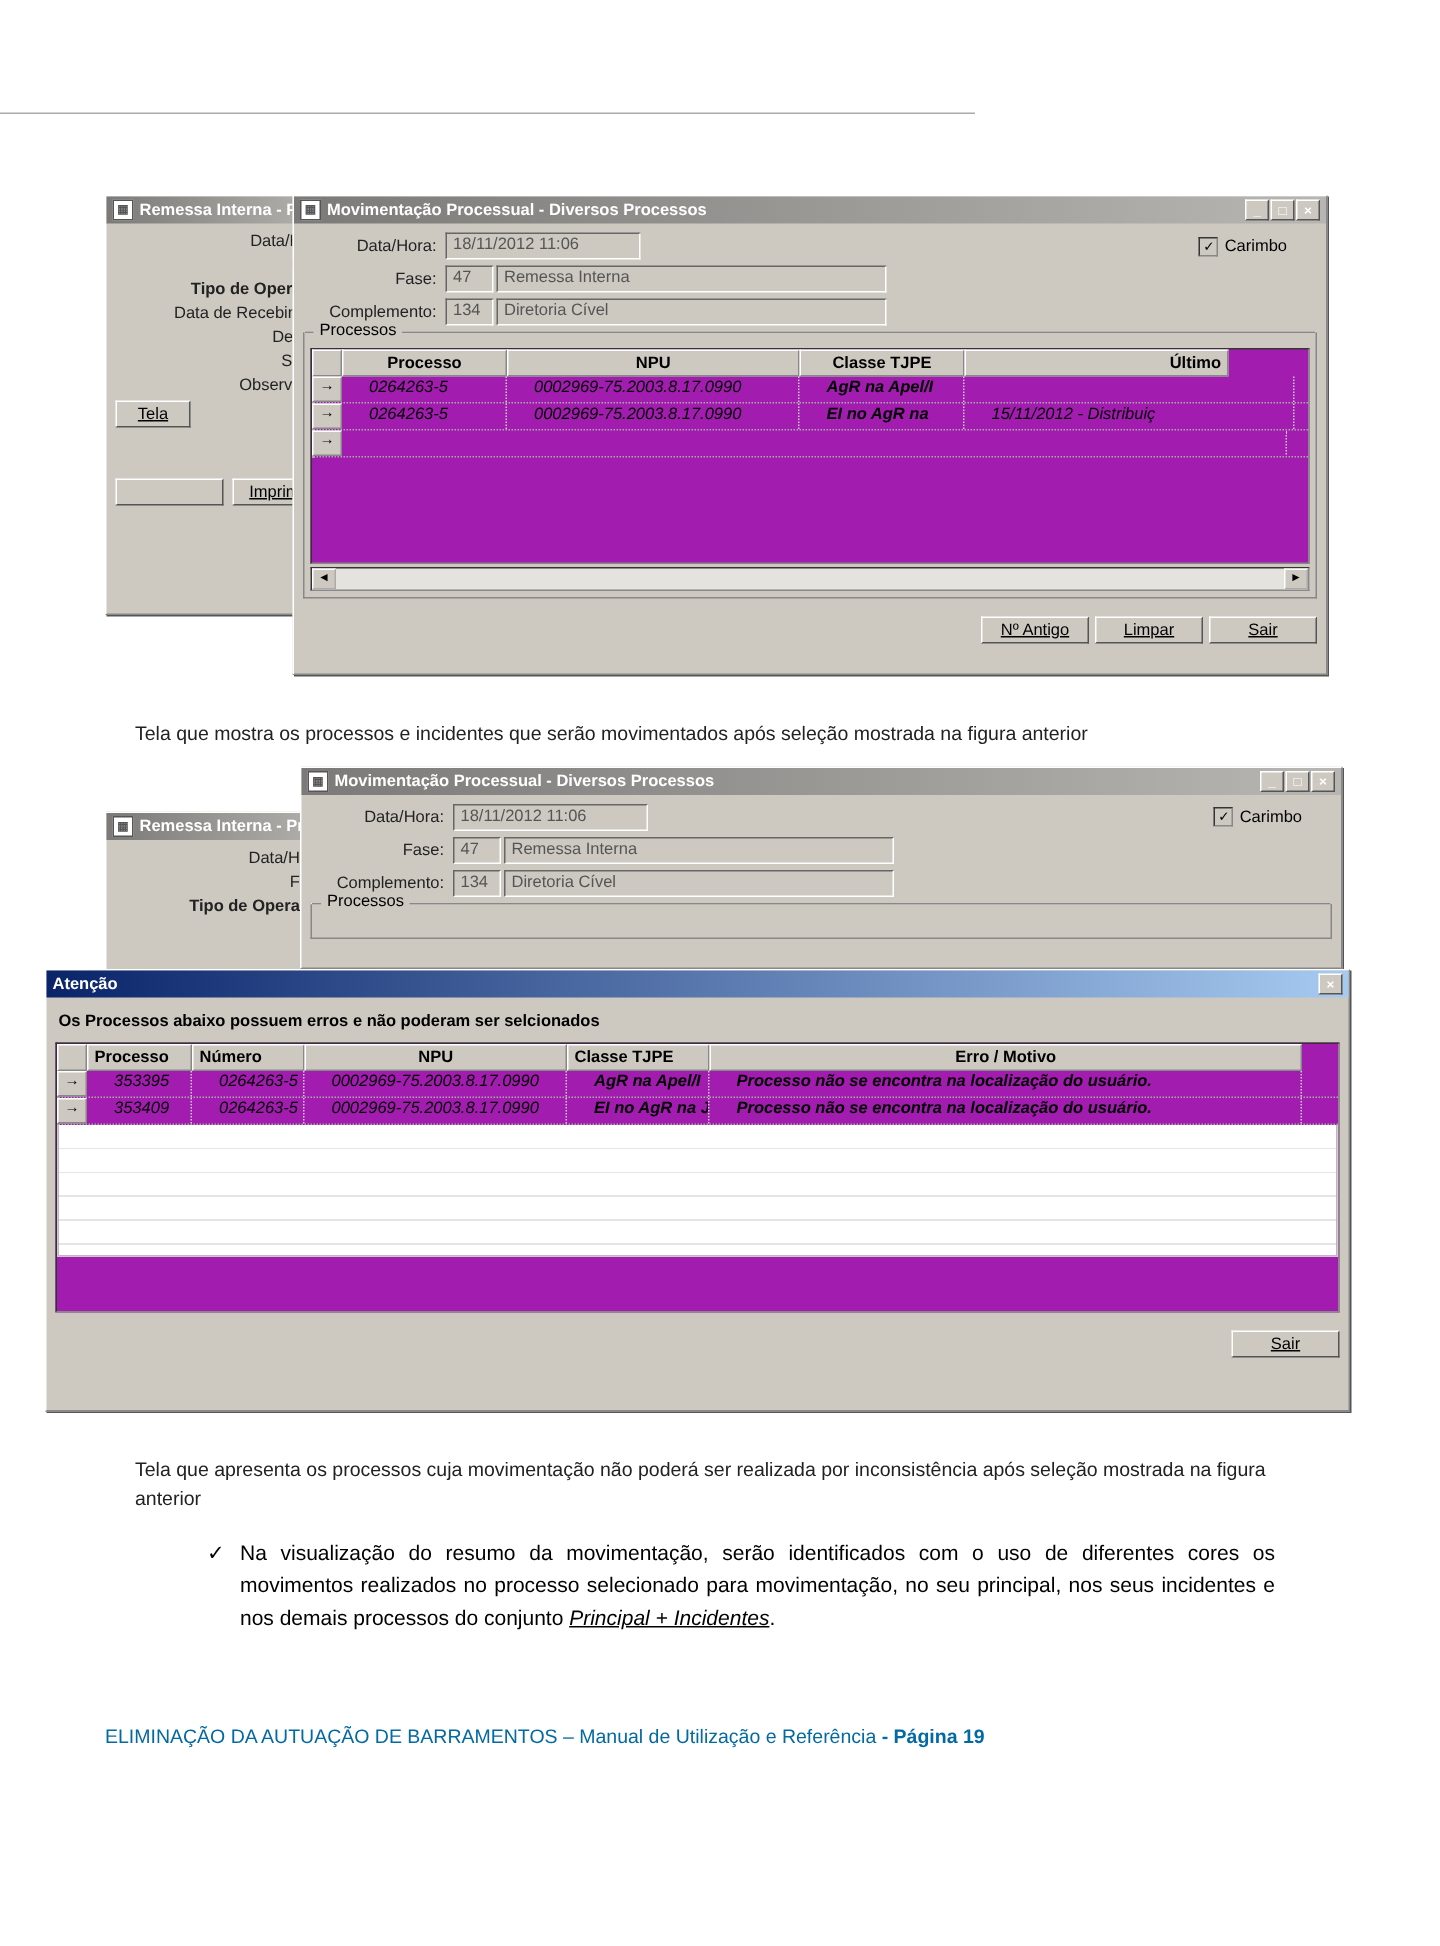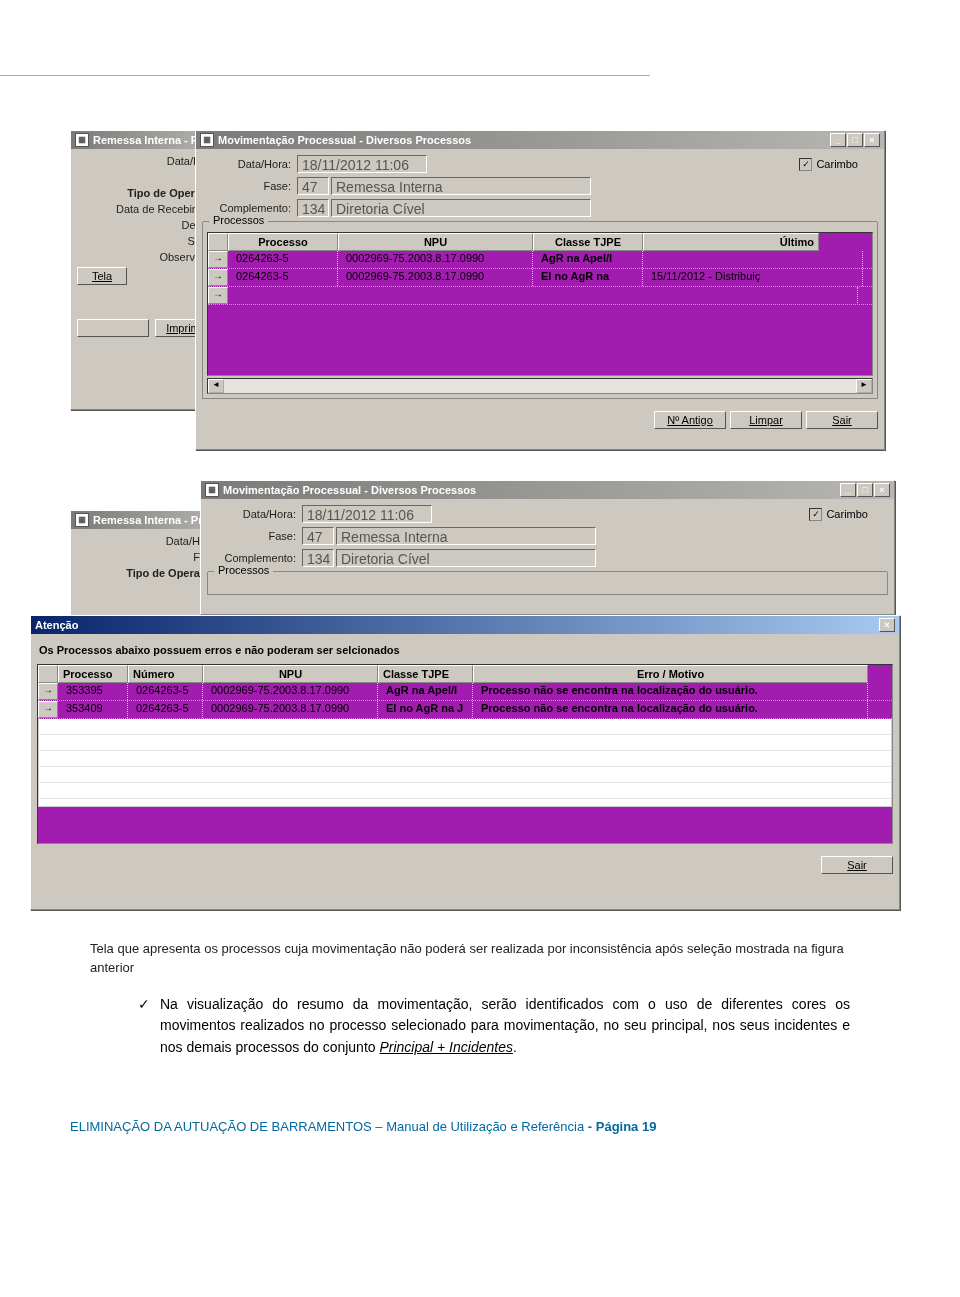--- a/index.html
+++ b/index.html
@@ -49,36 +49,36 @@
   .win-body { padding: 6px; }
   .form-row { display: flex; align-items: center; margin-bottom: 4px; }
   .form-label { text-align: right; padding-right: 6px; font-size: 11px; color: #222; }
   .input-sunken {
     background: #cdc9c1;
     border: 1px solid #888;
     border-top-color: #666; border-left-color: #666;
     border-right-color: #fff; border-bottom-color: #fff;
     padding: 1px 4px;
     height: 18px;
-    font-size: 14px;
+    font-size: 11px;
     color: #555;
   }
   .checkbox { width: 13px; height: 13px; background: #cdc9c1; border: 1px inset #888; display: inline-block; margin-right: 4px; text-align: center; font-size: 9px; line-height: 11px; }
   .fieldset { border: 1px solid #888; border-top-color: #fff; margin-top: 4px; position: relative; padding: 10px 4px 4px 4px; }
   .fieldset::before { content: ''; position: absolute; top: -1px; left: 0; right: 0; height: 1px; background: #888; }
   .legend { position: absolute; top: -8px; left: 6px; background: #cdc9c1; padding: 0 4px; font-size: 11px; }
   .grid { background: #a21caf; border: 1px inset #888; }
   .grid-head { display: flex; }
   .grid-head .cell {
     background: #cdc9c1;
     border: 1px solid #fff; border-right-color: #888; border-bottom-color: #888;
     padding: 2px 4px; font-weight: bold; font-size: 11px;
   }
   .grid-row { display: flex; border-bottom: 1px dotted #aaa; }
-  .grid-row .cell { padding: 1px 8px; font-size: 11px; border-right: 1px dotted #ccc; overflow: hidden; white-space: nowrap; }
+  .grid-row .cell { padding: 1px 18px; font-size: 11px; border-right: 1px dotted #ccc; overflow: hidden; white-space: nowrap; font-style: italic; }
   .row-btn { width: 20px; height: 17px; background: #cdc9c1; border: 1px solid #fff; border-right-color: #888; border-bottom-color: #888; text-align: center; font-size: 10px; }
   .scroll-track { height: 16px; background: #e5e3de; border: 1px inset #888; display: flex; justify-content: space-between; margin-top: 2px; }
   .scroll-btn { width: 16px; height: 14px; background: #cdc9c1; border: 1px outset #fff; font-size: 8px; text-align: center; }
   .button {
     background: #cdc9c1;
     border: 1px solid #fff; border-right-color: #555; border-bottom-color: #555;
     padding: 2px 10px; font-size: 11px; min-width: 72px; text-align: center;
   }
   .button u { text-decoration: underline; }
   .btn-bar { display: flex; justify-content: flex-end; gap: 4px; padding: 6px; }
@@ -203,20 +203,21 @@
         </div>
       </div>
       <div class="btn-bar">
         <div class="button"><u>Nº Antigo</u></div>
         <div class="button"><u>Limpar</u></div>
         <div class="button"><u>Sair</u></div>
       </div>
     </div>
   </div>
 
+  <p class="para">Tela que mostra os processos e incidentes que serão movimentados após seleção mostrada na figura anterior</p>
 
   <div class="win-stack2">
 
     <div class="window" style="left:0; top:30px; width:160px; height:120px;">
       <div class="titlebar">
         <div class="titlebar-left">
           <span class="title-icon">▦</span>
           <span>Remessa Interna - Pr</span>
         </div>
       </div>

